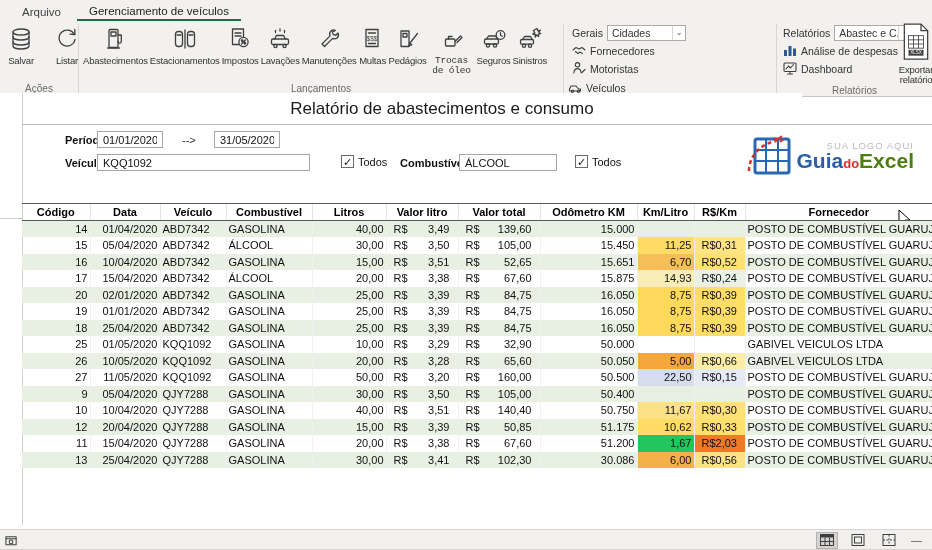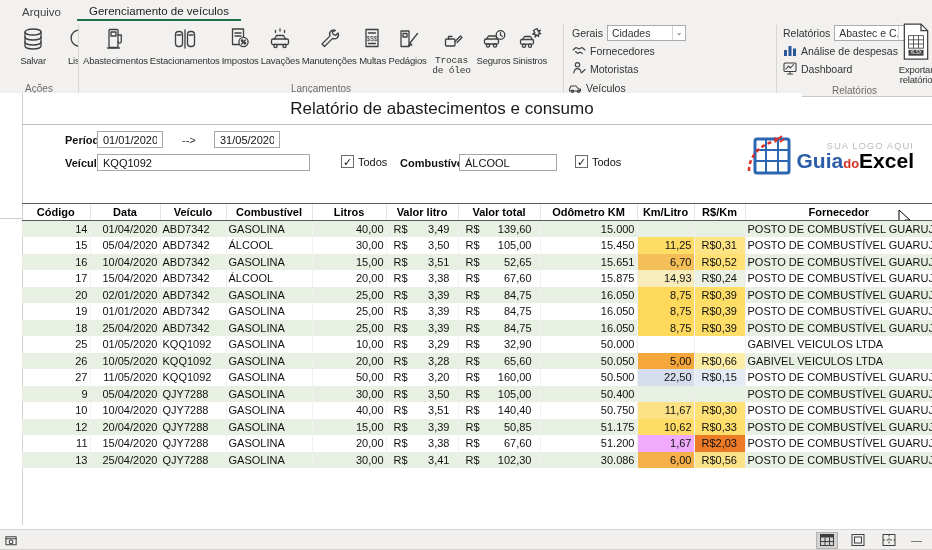--- a/index.html
+++ b/index.html
@@ -18,21 +18,21 @@
   .rgroup-caption{height:14px;font-size:10px;color:#6d6b69;text-align:center;line-height:12px;}
   .rdivider{width:1px;background:#d8d6d3;margin:3px 0 4px;}
   .g-acoes{width:78px;}
   .g-lanc{width:484px;}
   .g-cad{width:212px;}
   .g-rel{flex:1;}
   .rb-large{display:flex;flex-direction:column;align-items:center;padding:2px 1px 0;cursor:default;}
   .rb-ico{height:32px;display:flex;align-items:center;justify-content:center;}
   .rb-lbl{font-size:9.5px;letter-spacing:-0.2px;line-height:10px;text-align:center;white-space:nowrap;color:#333;margin-top:1px;}
   .rb-large.wrap .rb-lbl{white-space:normal;width:46px;font-family:Liberation Mono, monospace;}
-  .g-acoes .rgroup-body{padding-left:18px;gap:16px;}
+  .g-acoes .rgroup-body{padding-left:6px;gap:16px;}
   .g-lanc .rgroup-body{padding-left:3px;}
   svg.ico28{stroke:#3f3f3f;fill:none;stroke-width:1.3;stroke-linecap:round;stroke-linejoin:round;}
   svg.ico14{stroke:#3f3f3f;fill:none;stroke-width:1.1;stroke-linecap:round;stroke-linejoin:round;}
   .small-rows{display:flex;flex-direction:column;padding:4px 0 0 8px;gap:3px;}
   .small-row{display:flex;align-items:center;gap:4px;font-size:10.5px;color:#333;height:15px;white-space:nowrap;}
   .combo{display:flex;align-items:center;background:#fff;border:1px solid #ababab;height:16px;font-size:10.5px;}
   .combo .combo-val{padding:0 4px;flex:1;white-space:nowrap;overflow:hidden;}
   .combo .combo-arrow{width:13px;text-align:center;color:#555;font-size:8px;border-left:1px solid #d5d5d5;line-height:14px;}
   .g-cad .cols{display:flex;flex-direction:column;}
   .g-rel .cols{display:flex;}
@@ -51,21 +51,21 @@
   .arrow-sep{position:absolute;color:#333;font-size:11px;}
   .chk{position:absolute;width:13px;height:13px;border:1px solid #6a6a6a;background:#fff;font-size:11px;line-height:12px;text-align:center;color:#111;}
   .chklbl{position:absolute;font-size:11px;color:#111;}
   
   .logo{position:absolute;right:18px;top:8px;display:flex;align-items:center;gap:4px;text-align:center;}
   .logo-text{display:flex;flex-direction:column;align-items:flex-end;}
   .logo-tag{font-size:9.5px;color:#b9bcbf;letter-spacing:1px;}
   .logo-brand{font-size:21px;font-weight:bold;line-height:20px;}
   .logo-brand .b-guia{color:#2b5da9;}
   .logo-brand .b-do{color:#d93025;font-size:13px;font-weight:bold;}
-  .logo-brand .b-excel{color:#000000;}
+  .logo-brand .b-excel{color:#4d7c0f;}
   .cursor{position:absolute;left:898px;top:84px;}
 
   
   table.report{position:absolute;left:22px;top:110px;width:910px;border-collapse:collapse;table-layout:fixed;font-size:11px;}
   table.report th{font-weight:bold;color:#000;height:17px;border-top:1px solid #595959;border-bottom:1px solid #595959;text-align:center;padding:0 2px;border-right:1px solid rgba(0,0,0,0.10);}
   table.report th:last-child{border-right:none;}
   table.report td{height:16.5px;padding:0 2px;border-right:1px solid rgba(0,0,0,0.06);white-space:nowrap;overflow:hidden;color:#111;}
   table.report td:last-child{border-right:none;}
   table.report tbody tr:nth-child(odd){background:#e7f0e2;}
   td.c-codigo{text-align:right;padding-right:20px;}
@@ -809,21 +809,21 @@
                 <span class="num">3,38</span>
               </div>
             </td>
       <td class="acc">
               <div class="accwrap">
                 <span class="cur">R$</span>
                 <span class="num">67,60</span>
               </div>
             </td>
       <td class="c-odo">51.200</td>
-      <td class="c-kml" style="background: #f0abfc;">1,67</td>
+      <td class="c-kml" style="background: #22c55e;">1,67</td>
       <td class="acc c-rskm" style="background: rgb(237, 122, 39);">
               <div class="accwrap">
                 <span class="cur">R$</span>
                 <span class="num">2,03</span>
               </div>
             </td>
       <td class="c-forn">POSTO DE COMBUSTÍVEL GUARUJÁ</td>
     </tr>
           <tr>
       <td class="c-codigo">13</td>

